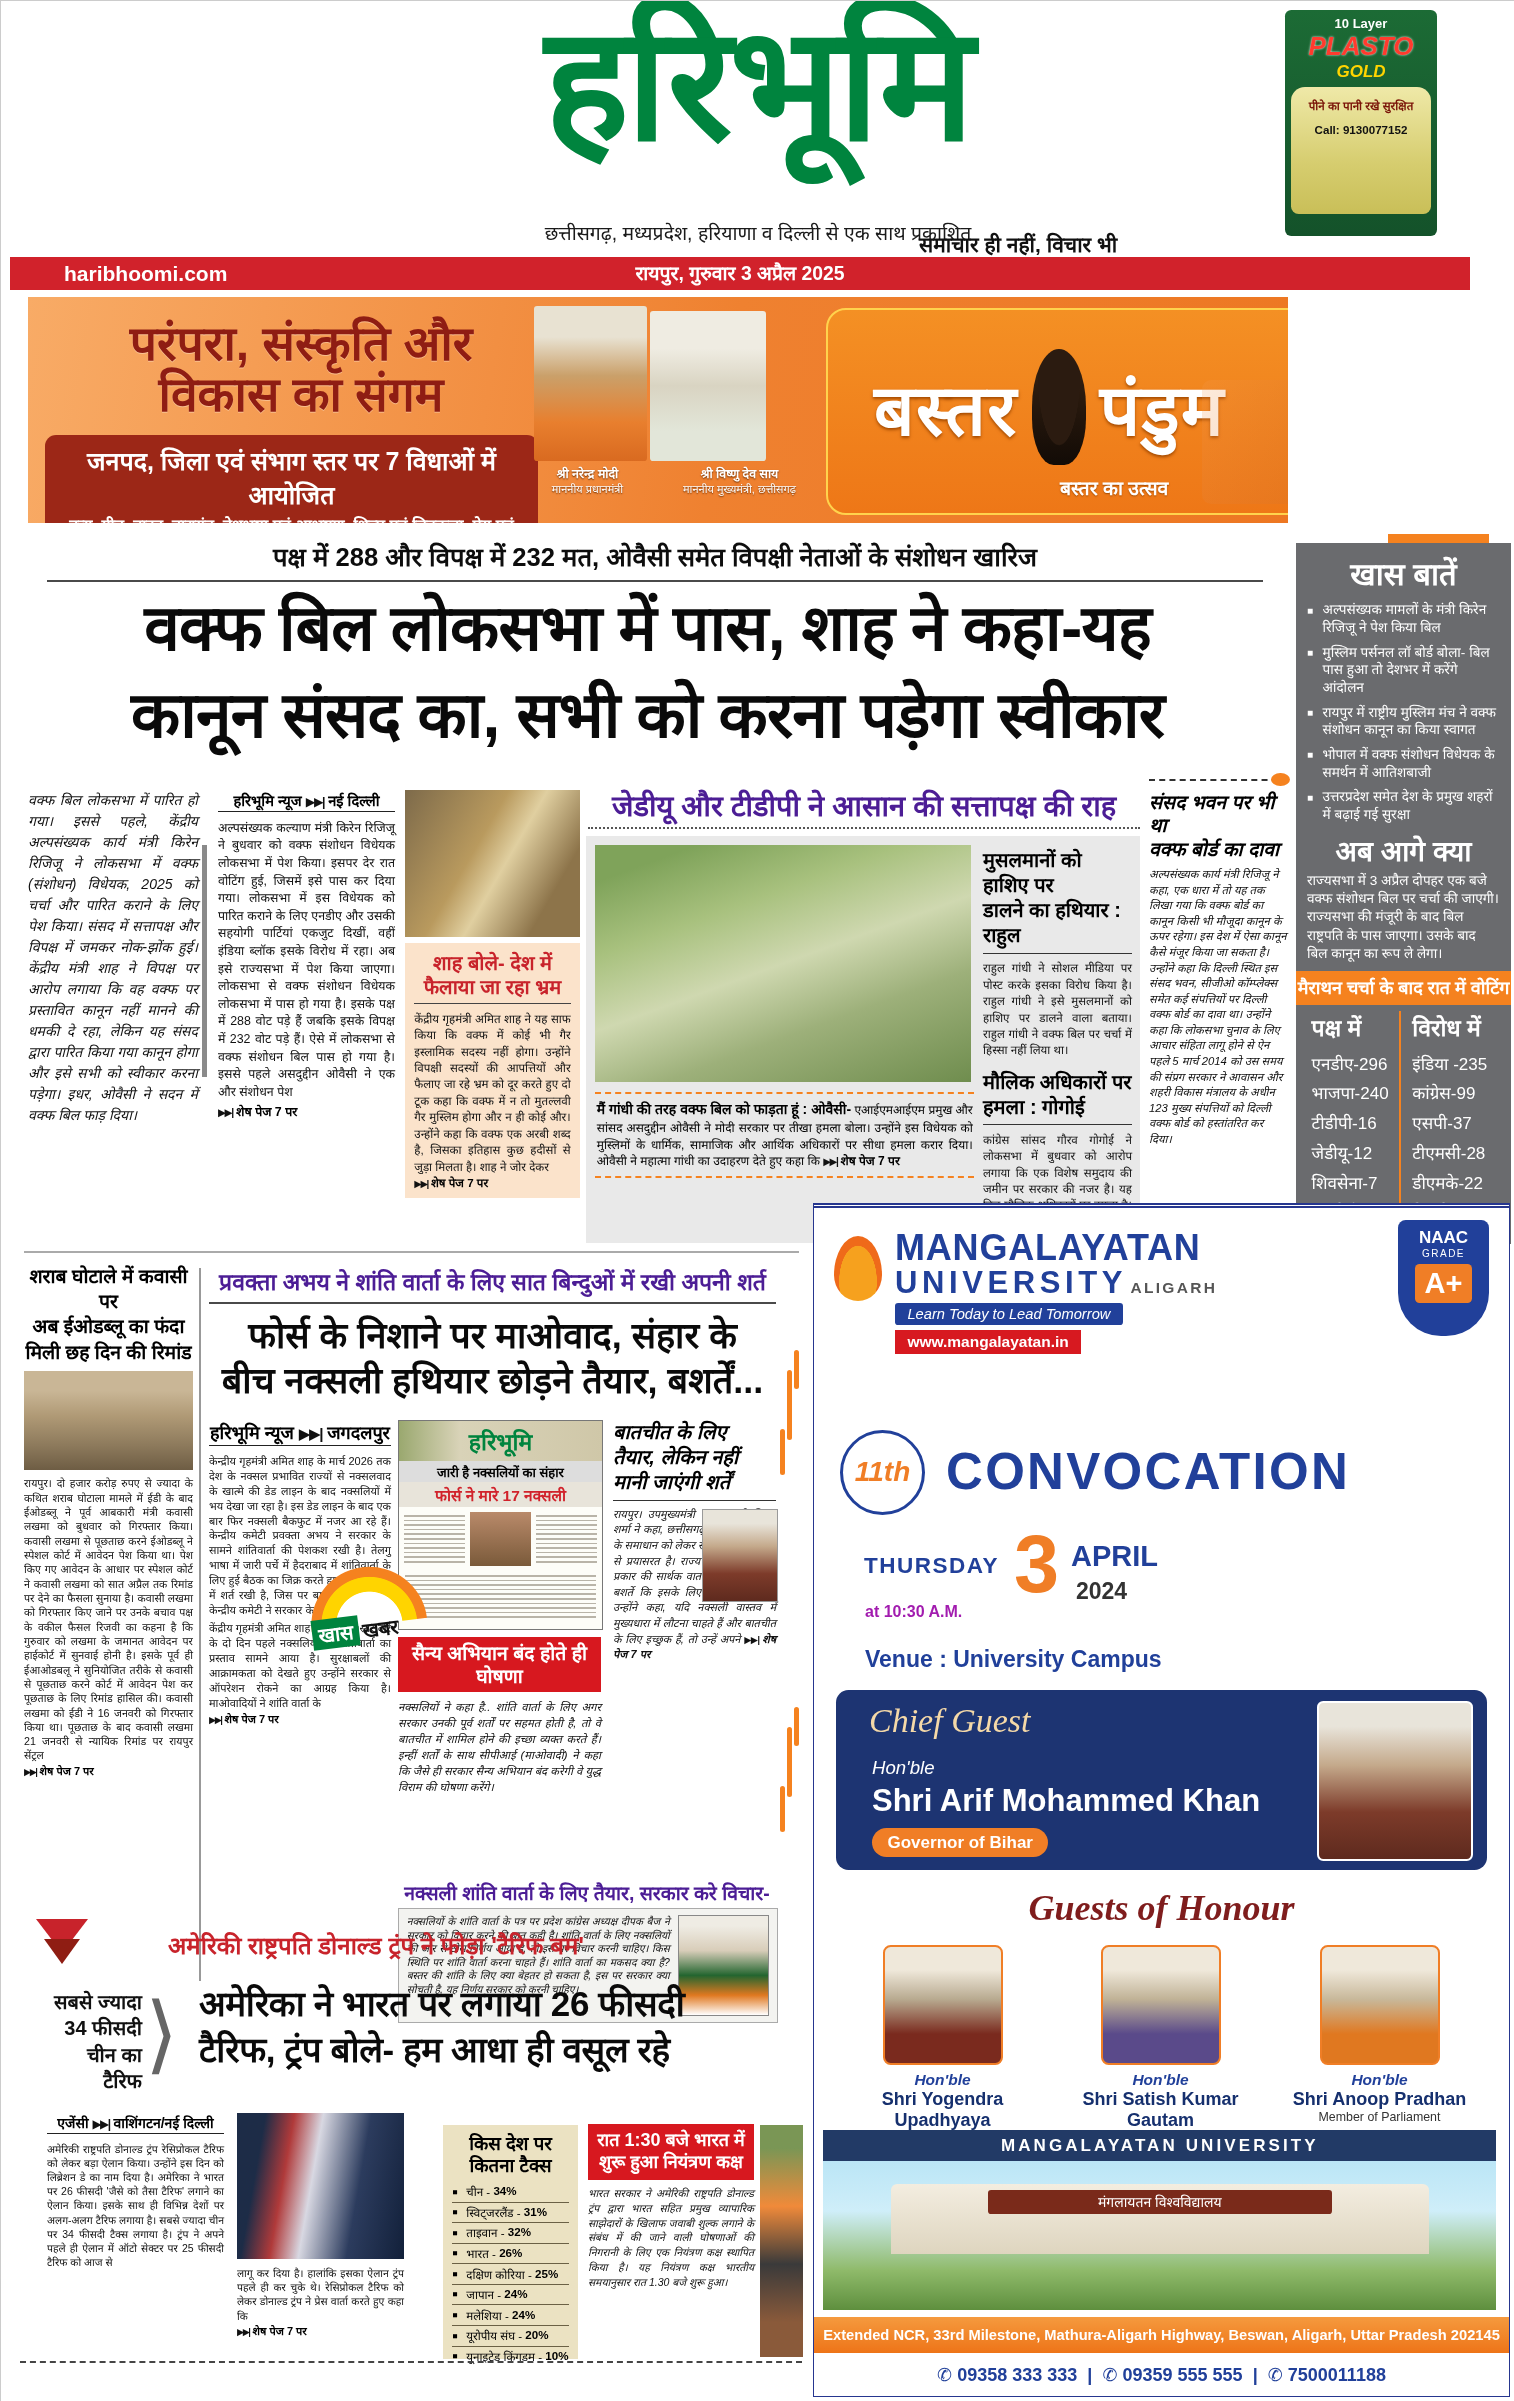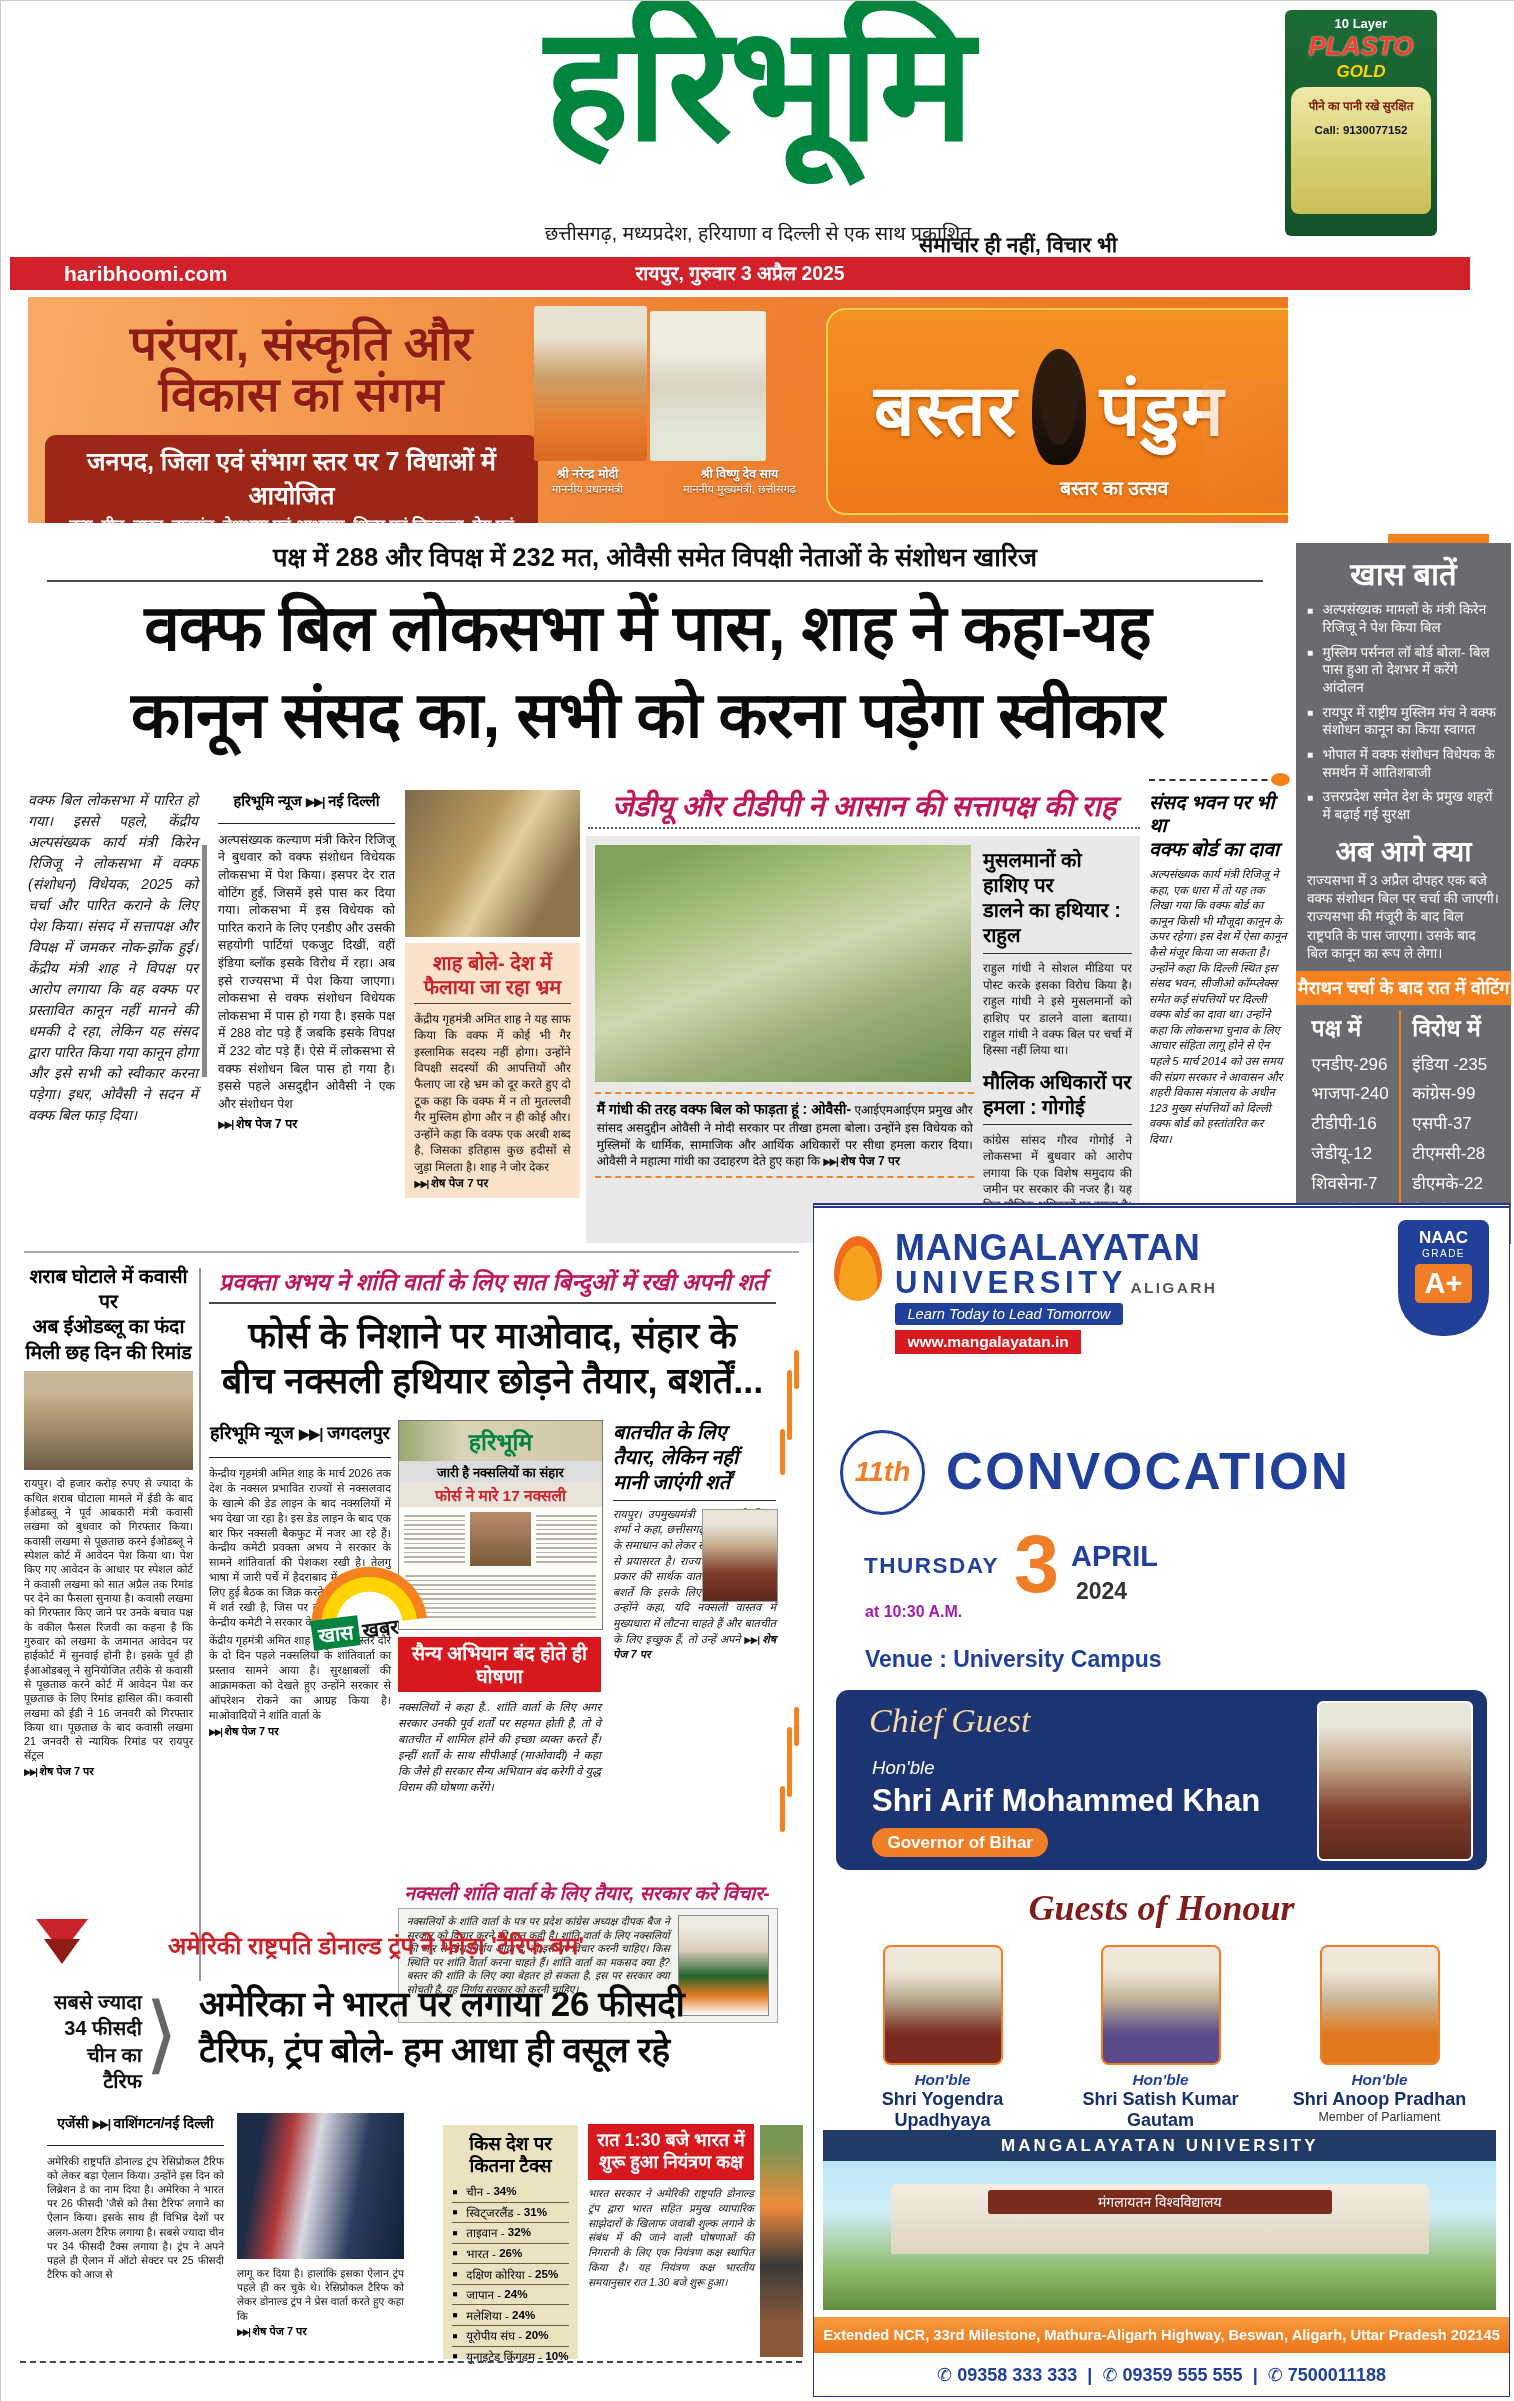--- a/index.html
+++ b/index.html
@@ -38,27 +38,27 @@
   .event-box{background:linear-gradient(#f6solid);background:linear-gradient(#f49024,#ee7717);border:2.3px solid #ffd34d;border-radius:20px;overflow:hidden;}
   .event-title{font-size:71px;color:#fff;font-weight:bold;text-shadow:0 1.5px 3.1px #a34a00;letter-spacing:1.5px;}
   .event-sub{font-size:19.4px;color:#fff;text-shadow:0 0.8px 1.5px #a34a00;}
   .feather{width:54px;height:116px;background:radial-gradient(ellipse at 50% 20%,#2b1b10 55%,transparent 56%),linear-gradient(#3a2413,#120b06);border-radius:50% 50% 40% 40%;}
   .elogo{width:37px;height:37px;border-radius:50%;border:1.5px solid #fff;display:inline-block;margin-left:7.7px;}
   
   .kicker{font-size:25.6px;color:#0d0d0d;}
   .rule{background:#4a4a4a;}
   .headline{font-size:64px;line-height:1;color:#0a0a0a;font-weight:bold;letter-spacing:-0.8px;}
   .news{font-size:12.4px;line-height:1.42;color:#111;}
-  .byline{font-size:14.7px;border-bottom:1.5px solid #222;padding-bottom:13px;margin-bottom:7.7px;}
+  .byline{font-size:14.7px;border-bottom:1.5px solid #222;padding-bottom:1px;margin-bottom:7.7px;}
   .mk{color:#111;font-size:0.85em;letter-spacing:-1.5px;}
   .jump{font-weight:bold;}
   .shah-box{background:#fbe3cb;padding:7.7px 9.3px;}
   .shah-box .t{font-size:20px;line-height:1.2;border-bottom:1.5px solid #444;padding-bottom:4.6px;margin-bottom:6.2px;}
   .panel{background:#e9e9e9;}
-  .sec-red{font-size:29px;color:#be185d;font-style:italic;}
+  .sec-red{font-size:29px;color:#4c1d95;}
   .dotted{border-top:2.3px dotted #555;}
   .photo{background:linear-gradient(160deg,#7fa35a 10%,#a8c17e 30%,#cfd8b0 50%,#9db07a 70%,#6f8d4e);}
   .caption{font-size:12px;line-height:1.4;border-top:2.3px dashed #f5821f;border-bottom:2.3px dashed #f5821f;padding:6.2px 1.5px;}
   .subhead{font-size:20px;line-height:1.25;border-bottom:1.5px solid #333;padding-bottom:4.6px;margin-bottom:6.2px;}
   .dash-col{border-top:2.3px dashed #333;}
   .orange-dot{width:18.6px;height:13px;background:#f5821f;border-radius:50%;}
   
   .graybox{background:#6a6b6e;color:#fff;padding:9.3px 11px;box-sizing:border-box;}
   .graybox .title{font-size:31px;}
   .hl-item{display:flex;margin:7px 0;font-size:13.6px;line-height:1.3;}

